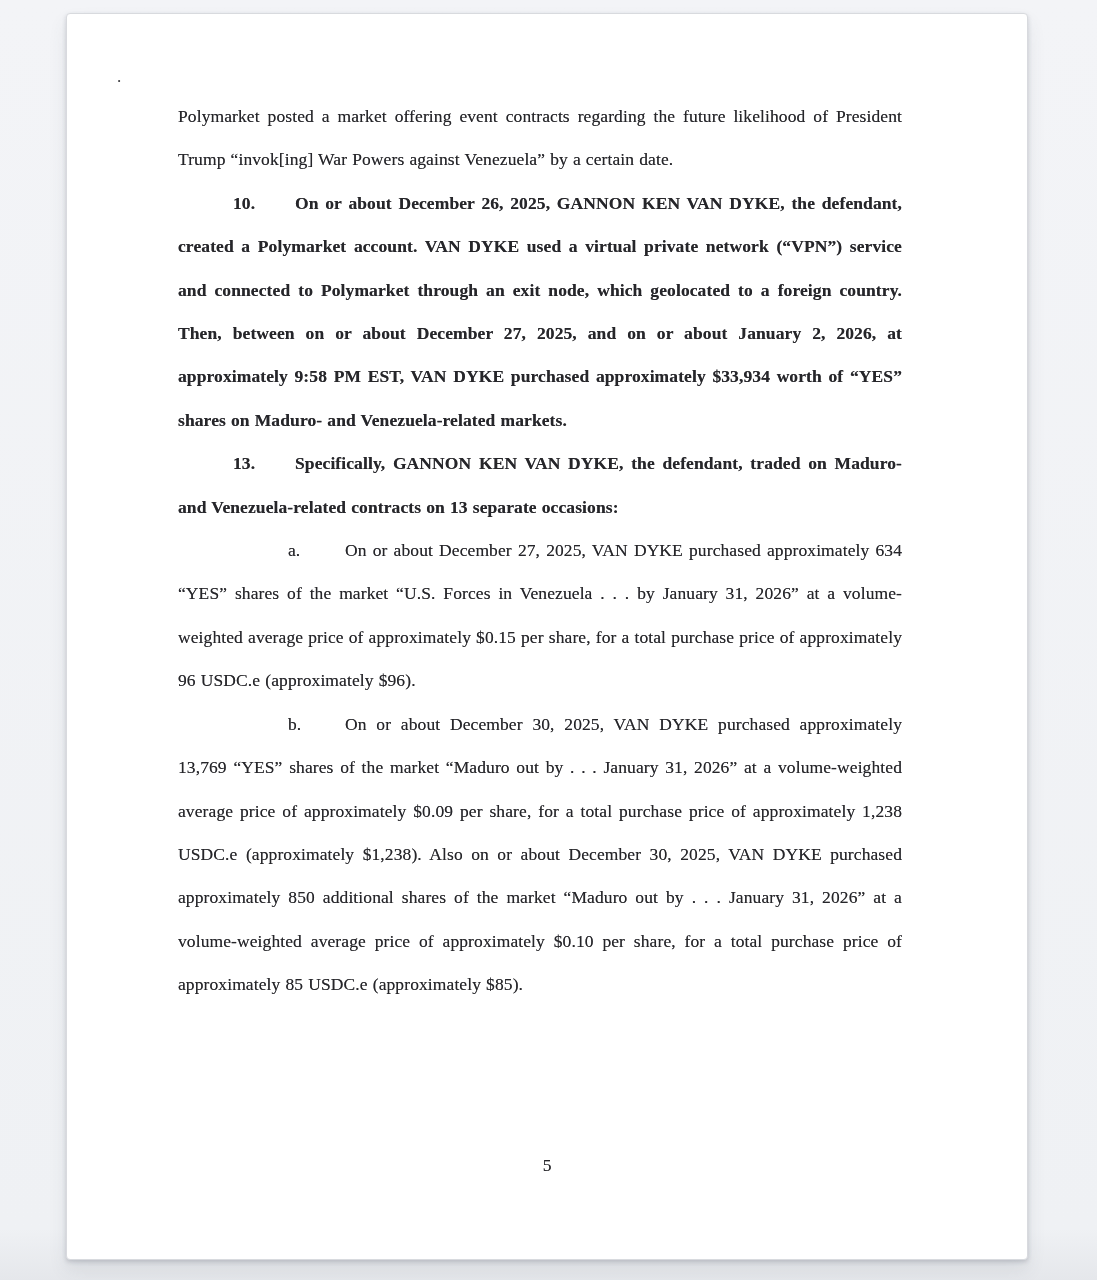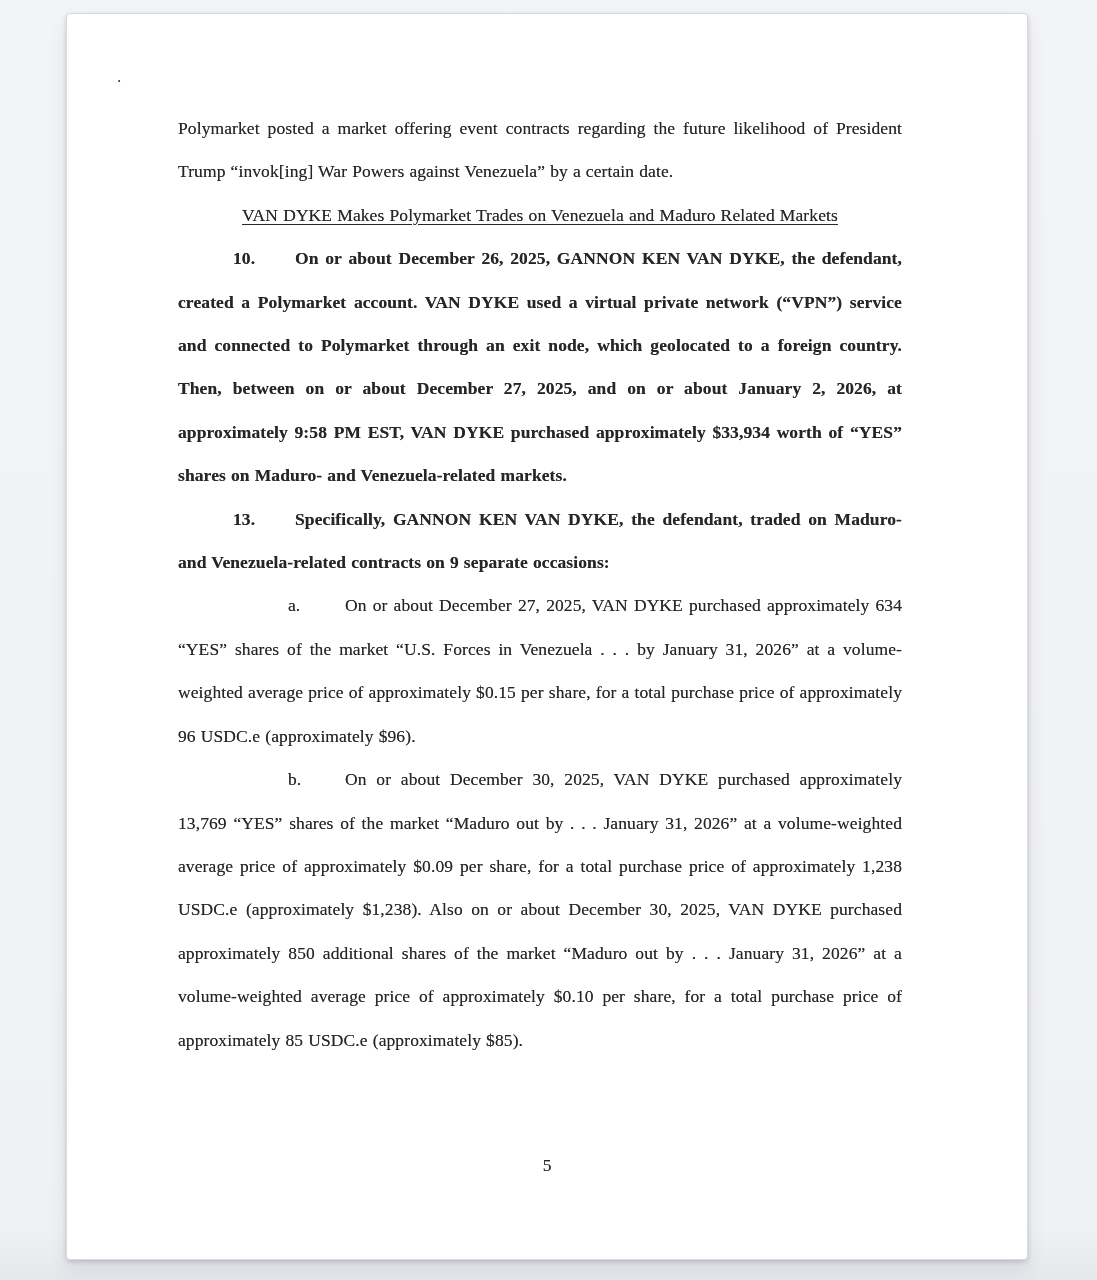--- a/index.html
+++ b/index.html
@@ -31,21 +31,21 @@
     left: 50px;
     top: 58px;
     font-size: 17px;
     line-height: 10px;
     color: #3a3a3e;
   }
   .content {
     position: absolute;
     left: 111px;
     right: 125px;
-    top: 93px;
+    top: 81px;
     font-size: 17.5px;
     line-height: 43.4px;
     color: #26262a;
     text-align: justify;
     letter-spacing: 0.1px;
     word-spacing: 0.6px;
     text-shadow: 0 0 0.4px rgba(20,20,25,0.55);
   }
   .content p {
     margin: 0;
@@ -89,25 +89,24 @@
 <body>
 
 <div class="page">
 
   <span class="stray-mark">.</span>
 
   <div class="content">
 
     <p>Polymarket posted a market offering event contracts regarding the future likelihood of President Trump “invok[ing] War Powers against Venezuela” by a certain date.</p>
 
-    <p class="heading">VAN DYKE Makes Polymarket Trades on Venezuela and Maduro Related Markets</p>
 
     <p class="para-num"><span class="plabel">10.</span><span>On or about December 26, 2025, GANNON KEN VAN DYKE, the defendant, created a Polymarket account. VAN DYKE used a virtual private network (“VPN”) service and connected to Polymarket through an exit node, which geolocated to a foreign country. Then, between on or about December 27, 2025, and on or about January 2, 2026, at approximately 9:58 PM EST, VAN DYKE purchased approximately $33,934 worth of “YES” shares on Maduro- and Venezuela-related markets.</span></p>
 
-    <p class="para-num"><span class="plabel">13.</span><span>Specifically, GANNON KEN VAN DYKE, the defendant, traded on Maduro- and Venezuela-related contracts on 9 separate occasions:</span></p>
+    <p class="para-num"><span class="plabel">13.</span><span>Specifically, GANNON KEN VAN DYKE, the defendant, traded on Maduro- and Venezuela-related contracts on 13 separate occasions:</span></p>
 
     <p class="para-sub"><span class="plabel">a.</span><span>On or about December 27, 2025, VAN DYKE purchased approximately 634 “YES” shares of the market “U.S. Forces in Venezuela . . . by January 31, 2026” at a volume-weighted average price of approximately $0.15 per share, for a total purchase price of approximately 96 USDC.e (approximately $96).</span></p>
 
     <p class="para-sub"><span class="plabel">b.</span><span>On or about December 30, 2025, VAN DYKE purchased approximately 13,769 “YES” shares of the market “Maduro out by . . . January 31, 2026” at a volume-weighted average price of approximately $0.09 per share, for a total purchase price of approximately 1,238 USDC.e (approximately $1,238). Also on or about December 30, 2025, VAN DYKE purchased approximately 850 additional shares of the market “Maduro out by . . . January 31, 2026” at a volume-weighted average price of approximately $0.10 per share, for a total purchase price of approximately 85 USDC.e (approximately $85).</span></p>
 
   </div>
 
   <div class="page-number">5</div>
 
 </div>

